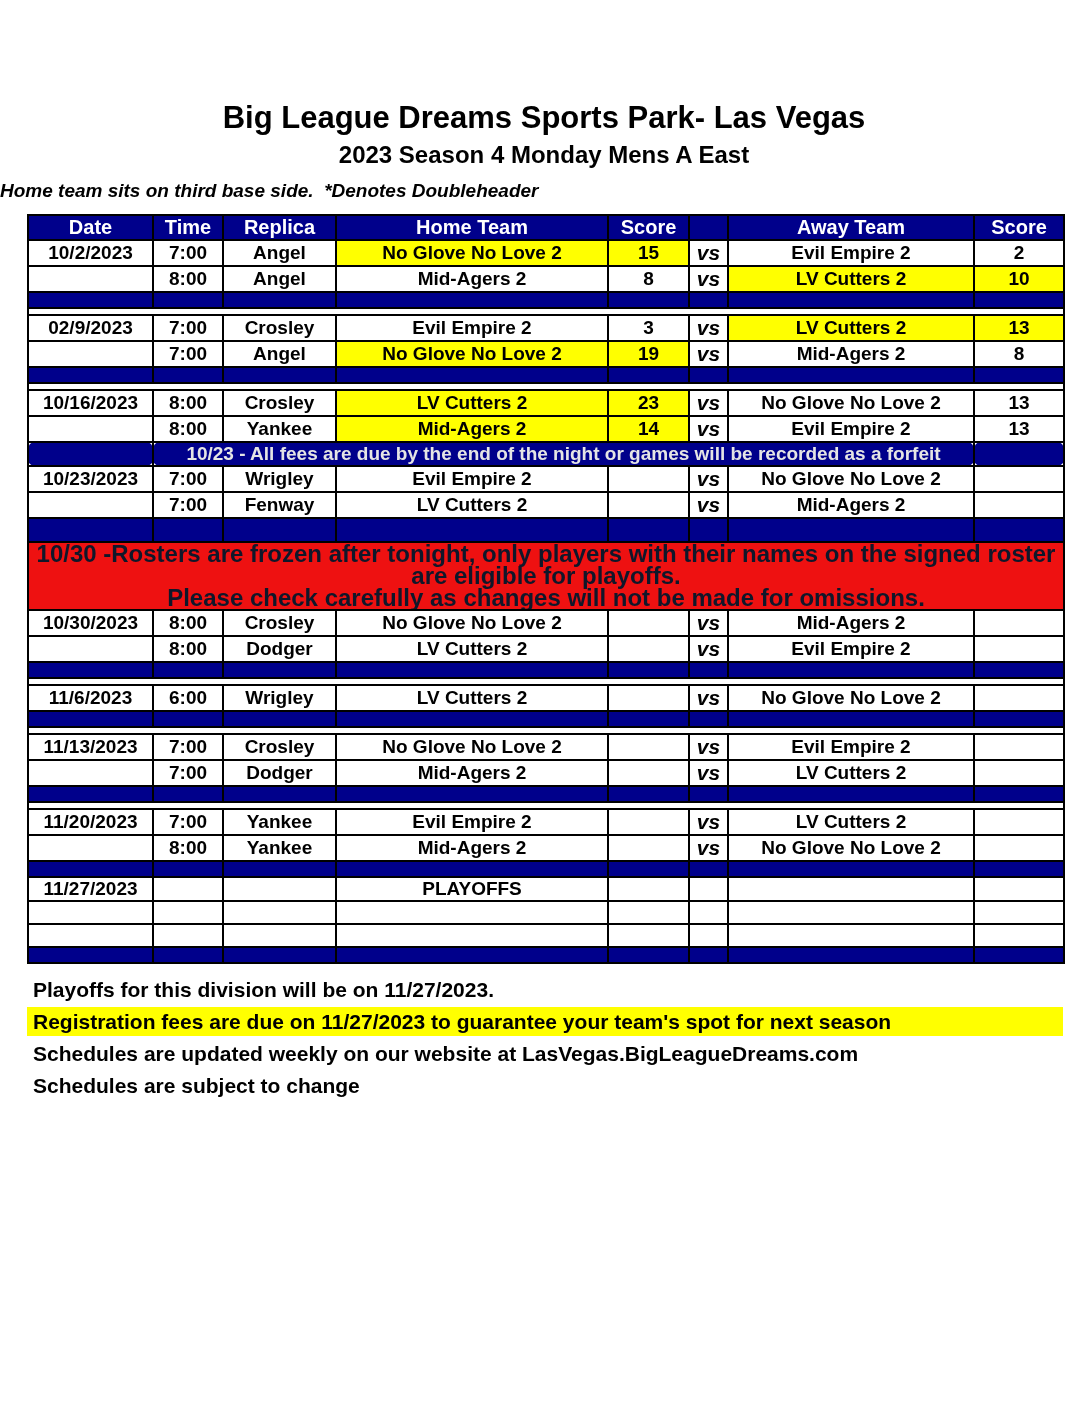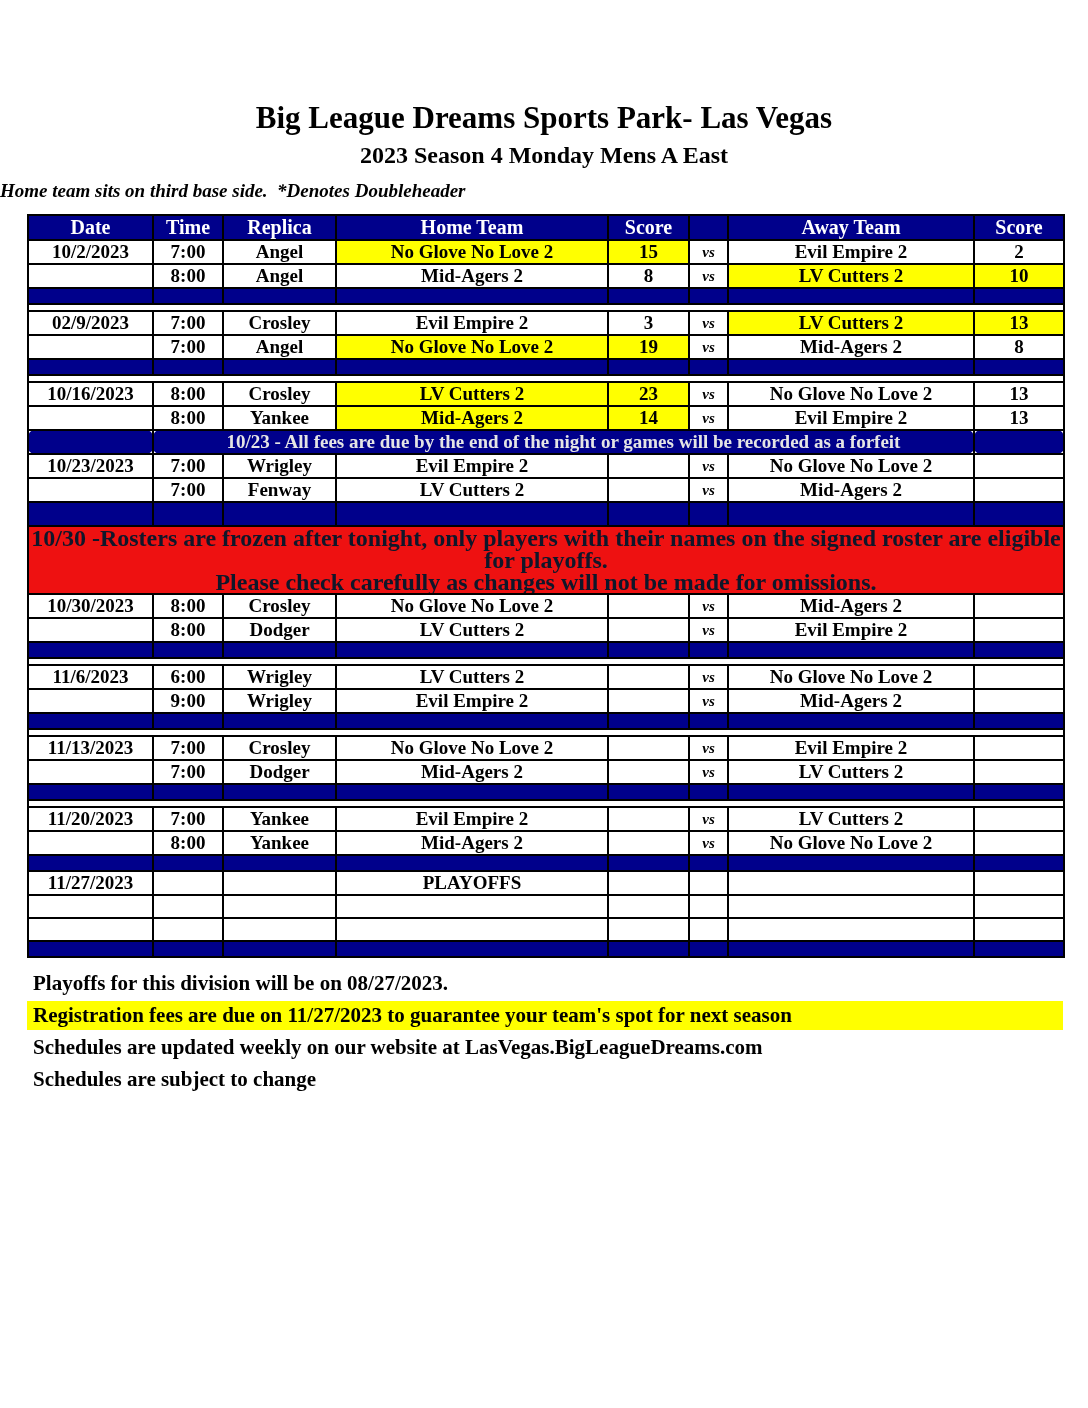--- a/index.html
+++ b/index.html
@@ -1,35 +1,35 @@
 <!DOCTYPE html>
 <html style="--navy: #00008B; --yellow: #FFFF00; --red: #EE1111; --border: #000000;"><head>
 <meta charset="utf-8">
 <style>
   html,body{margin:0;padding:0;background:#fff;}
   .page{
     width:1088px;height:1236px;position:relative;background:#fff;
-    font-family:Liberation Serif, serif;font-weight:bold;color:#000;
+    font-family:Liberation Sans, sans-serif;font-weight:bold;color:#000;
     overflow:hidden;
   }
   .title{margin:0;padding-top:100px;font-size:31px;line-height:36px;text-align:center;font-weight:bold;}
   .subtitle{margin:5px 0 0;font-size:24px;line-height:28px;text-align:center;font-weight:bold;}
   .head-note{margin-top:11px;font-size:19px;line-height:21px;font-style:italic;font-weight:bold;white-space:pre-wrap;}
   table.sched{
     margin:13px 0 0 27px;border-collapse:collapse;table-layout:fixed;width:1036px;
     border:2px solid #000;
   }
   table.sched td{
     border:2px solid #000;padding:0;text-align:center;vertical-align:middle;
     font-size:19px;font-weight:bold;overflow:hidden;white-space:nowrap;
   }
   tr.hdr td{background:var(--navy,#00008B);color:#fff;height:22px;font-size:20px;}
   tr.game td{background:#fff;height:21px;}
   tr.game td.hl{background:var(--yellow,#FFFF00);}
-  tr.game td.vs{font-style:italic;font-size:15px;}
+  tr.game td.vs{font-style:italic;font-size:21px;}
   tr.sep td{background:var(--navy,#00008B);height:14px;}
   tr.sep.tall td{height:22px;}
   tr.gap td{border:none;background:#fff;height:5px;}
   tr.note-row td{background:var(--navy,#00008B);color:#e5e5e5;height:22px;font-size:19px;border-radius:7px;}
   tr.banner td{background:var(--red,#EE1111);color:#0f172a;height:44px;font-size:24px;line-height:22px;white-space:normal;}
   .footer{width:1036px;margin:11px 0 0 27px;}
   .fline{padding:2px 0 2px 6px;font-size:21px;line-height:25px;margin-top:3px;}
   .fline.hl{background:var(--yellow,#FFFF00);}
 </style>
 </head>
@@ -225,30 +225,20 @@
         <tr class="game">
           <td>11/6/2023</td>
           <td>6:00</td>
           <td>Wrigley</td>
           <td>LV Cutters 2</td>
           <td></td>
           <td class="vs">vs</td>
           <td>No Glove No Love 2</td>
           <td></td>
         </tr>
-        <tr class="game">
-          <td></td>
-          <td>9:00</td>
-          <td>Wrigley</td>
-          <td>Evil Empire 2</td>
-          <td></td>
-          <td class="vs">vs</td>
-          <td>Mid-Agers 2</td>
-          <td></td>
-        </tr>
         <tr class="sep">
           <td></td>
           <td></td>
           <td></td>
           <td></td>
           <td></td>
           <td></td>
           <td></td>
           <td></td>
         </tr>
@@ -355,18 +345,18 @@
           <td></td>
           <td></td>
           <td></td>
           <td></td>
           <td></td>
         </tr>
       </tbody>
   </table>
 
   <div class="footer">
-    <div class="fline">Playoffs for this division will be on 08/27/2023.</div>
+    <div class="fline">Playoffs for this division will be on 11/27/2023.</div>
     <div class="fline hl">Registration fees are due on 11/27/2023 to guarantee your team's spot for next season</div>
     <div class="fline">Schedules are updated weekly on our website at LasVegas.BigLeagueDreams.com</div>
     <div class="fline">Schedules are subject to change</div>
   </div>
 </div>
 
 </body></html>

